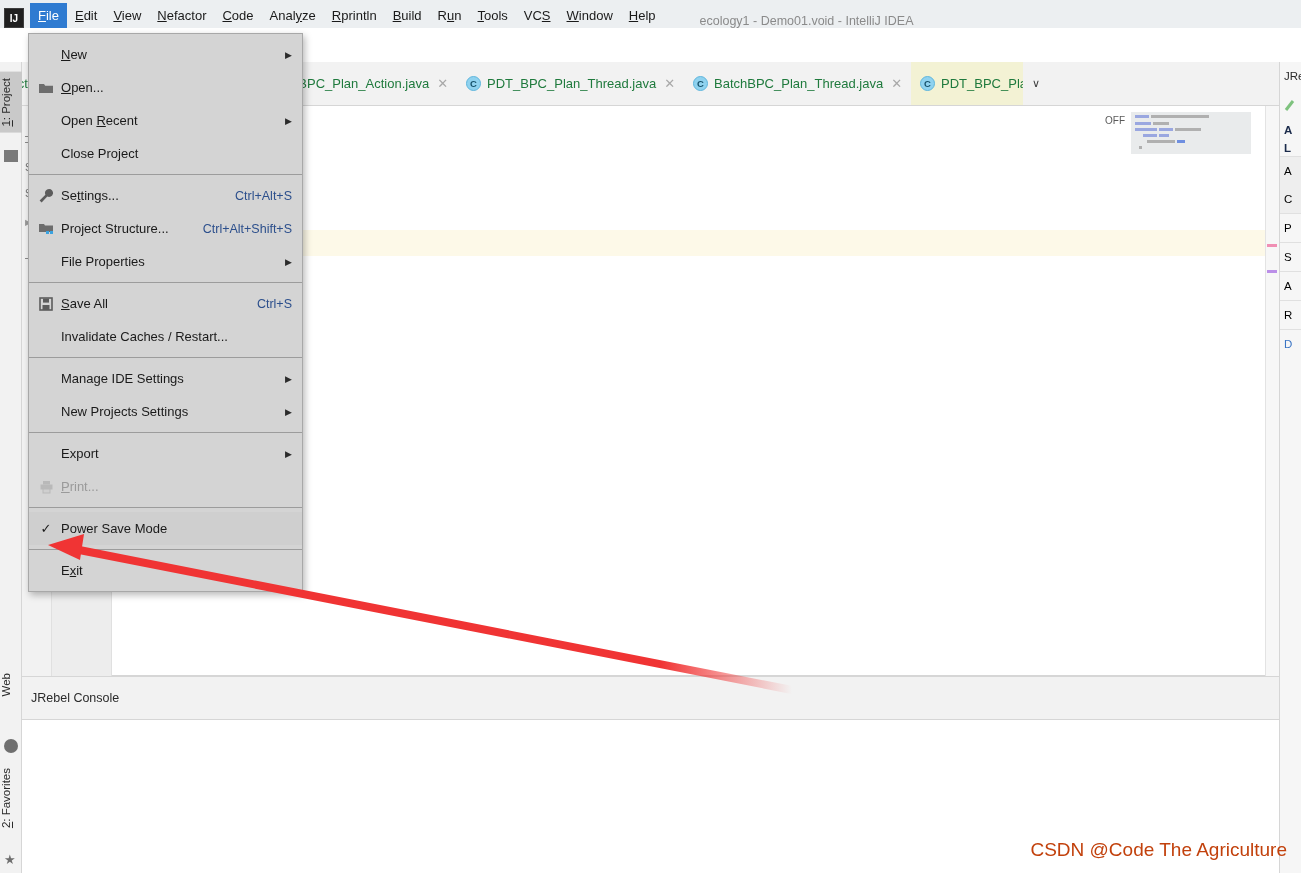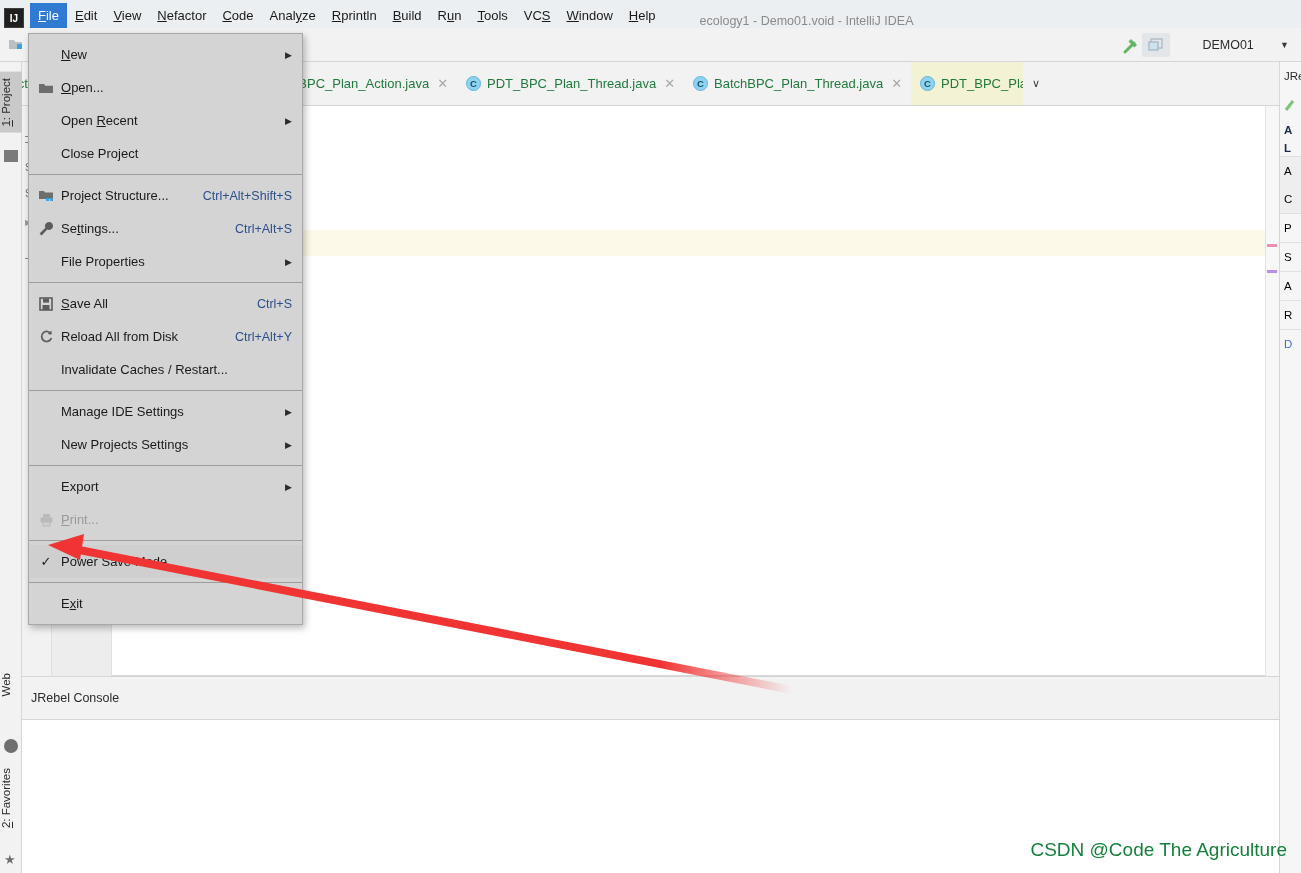--- a/index.html
+++ b/index.html
@@ -161,21 +161,21 @@
     background: #ffffff;
   }
   .jrebel-bar {
     position: absolute; left: 22px; top: 676px; width: 1257px; height: 44px;
     background: #f2f2f2; border-top: 1px solid #d6d6d6; border-bottom: 1px solid #d6d6d6;
     display: flex; align-items: center; padding-left: 9px;
     font-size: 12.5px; color: #2b2b2b;
   }
   .watermark {
     position: absolute; right: 14px; bottom: 12px;
-    font-size: 19px; color: #15803d; white-space: nowrap;
+    font-size: 19px; color: #c2410c; white-space: nowrap;
   }
   .left-col-a {
     position: absolute; left: 22px; top: 590px; width: 30px; height: 86px;
     background: #f2f2f2; border-right: 1px solid #e0e0e0;
   }
   .left-col-b {
     position: absolute; left: 52px; top: 590px; width: 60px; height: 86px;
     background: #ededed; border-right: 1px solid #e0e0e0;
   }
 
@@ -230,44 +230,20 @@
     <div class="menu-item"><u>R</u><span>println</span></div>
     <div class="menu-item"><u>B</u><span>uild</span></div>
     <div class="menu-item"><span>R</span><u>u</u><span>n</span></div>
     <div class="menu-item"><u>T</u><span>ools</span></div>
     <div class="menu-item"><span>VC</span><u>S</u></div>
     <div class="menu-item"><u>W</u><span>indow</span></div>
     <div class="menu-item"><u>H</u><span>elp</span></div>
     <div class="window-title">ecology1 - Demo01.void - IntelliJ IDEA</div>
   </div>
 
-  <div class="toolbar">
-    <div class="tb-left-icon">
-      <svg width="20" height="20" viewBox="0 0 20 20">
-        <path d="M3 5h5l1.4 2H16v7H3z" fill="#b9bfc4"></path>
-        <rect x="11" y="9" width="5" height="5" fill="#3ba3e0"></rect>
-      </svg>
-    </div>
-    <div class="hammer">
-      <svg width="20" height="20" viewBox="0 0 20 20">
-        <path d="M4 16 L13 7" stroke="#62b862" stroke-width="3" stroke-linecap="round"></path>
-        <path d="M10 3 L16 9 L13.5 11.5 L7.5 5.5 Z" fill="#62b862"></path>
-      </svg>
-    </div>
-    <div class="run-config">
-      <div class="rc-win-btn">
-        <svg width="16" height="14" viewBox="0 0 16 14">
-          <rect x="3" y="1" width="11" height="9" fill="none" stroke="#b3bcc4" stroke-width="1.4"></rect>
-          <rect x="1" y="4" width="9" height="8" fill="#cfe3ef" stroke="#9fb4c2" stroke-width="1.2"></rect>
-        </svg>
-      </div>
-      <div class="rc-name">DEMO01</div>
-      <div class="rc-chevron">▼</div>
-    </div>
-  </div>
 
   <div class="leftstripe">
     <div class="vtab sel" style="top:10px;"><u>1</u>: Project</div>
     <div style="position:absolute;left:4px;top:88px;width:14px;height:12px;background:#7a7a7a;"></div>
 
     <div class="vtab" style="top:605px;">Web</div>
     <div style="position:absolute;left:4px;top:677px;width:14px;height:14px;border-radius:50%;background:#6f6f6f;"></div>
 
     <div class="vtab" style="top:700px;"><u>2</u>: Favorites</div>
     <div style="position:absolute;left:4px;top:790px;font-size:13px;color:#6f6f6f;">★</div>
@@ -329,20 +305,35 @@
 
     <div class="code">
       <div class="cl"><span>rkflow.webservices.test;</span></div>
       <div class="cl"></div>
       <div class="cl"><span>01 {</span></div>
       <div class="cl"><span>: </span><span class="kw">void</span><span> </span><span class="meth">main</span><span>(String[] args) {</span></div>
       <div class="cl hl"><span>=</span><span class="num">99</span><span>;</span></div>
       <div class="cl"><span>t.println(</span><span class="sel-ch">a</span><span>/</span><span class="num">60</span><span>);</span></div>
     </div>
 
+    <div class="minimap">
+      <div class="mm-off">OFF</div>
+      <div class="mm-line" style="left:4px;top:3px;width:14px;background:#9aa7e0;"></div>
+      <div class="mm-line" style="left:20px;top:3px;width:58px;background:#b0b0b0;"></div>
+      <div class="mm-line" style="left:4px;top:10px;width:16px;background:#9aa7e0;"></div>
+      <div class="mm-line" style="left:22px;top:10px;width:16px;background:#b0b0b0;"></div>
+      <div class="mm-line" style="left:4px;top:16px;width:22px;background:#9aa7e0;"></div>
+      <div class="mm-line" style="left:28px;top:16px;width:14px;background:#9aa7e0;"></div>
+      <div class="mm-line" style="left:44px;top:16px;width:26px;background:#b0b0b0;"></div>
+      <div class="mm-line" style="left:12px;top:22px;width:14px;background:#9aa7e0;"></div>
+      <div class="mm-line" style="left:28px;top:22px;width:10px;background:#9aa7e0;"></div>
+      <div class="mm-line" style="left:16px;top:28px;width:28px;background:#b0b0b0;"></div>
+      <div class="mm-line" style="left:46px;top:28px;width:8px;background:#6f8fe0;"></div>
+      <div class="mm-line" style="left:8px;top:34px;width:3px;background:#b0b0b0;"></div>
+    </div>
 
     <div class="errbar">
       <div class="err-mark" style="top:138px;background:#f08fb4;"></div>
       <div class="err-mark" style="top:164px;background:#bb8fe8;"></div>
     </div>
   </div>
 
   <div class="left-col-a"></div>
   <div class="left-col-b"></div>
 
@@ -395,38 +386,38 @@
 
     <div class="mrow">
       <span class="mico"></span>
       <span class="mlabel">Close Project</span>
     </div>
 
     <div class="msep"></div>
 
     <div class="mrow">
       <span class="mico">
+        <svg width="16" height="16" viewBox="0 0 16 16">
+          <path d="M11 1a4 4 0 0 0-3.6 5.7L1.6 12.4l2 2 5.7-5.8A4 4 0 1 0 11 1z" fill="#5c5c5c"></path>
+        </svg>
+      </span>
+      <span class="mlabel">Se<u>t</u>tings...</span>
+      <span class="mshort">Ctrl+Alt+S</span>
+    </div>
+
+    <div class="mrow">
+      <span class="mico">
         <svg width="16" height="14" viewBox="0 0 16 14">
           <path d="M1 2h5l1 1.6h8V10H1z" fill="#6d6d6d"></path>
           <rect x="8" y="9" width="3" height="3" fill="#3ba3e0"></rect>
           <rect x="12" y="9" width="3" height="3" fill="#3ba3e0"></rect>
         </svg>
       </span>
       <span class="mlabel">Project Structure...</span>
       <span class="mshort">Ctrl+Alt+Shift+S</span>
-    </div>
-
-    <div class="mrow">
-      <span class="mico">
-        <svg width="16" height="16" viewBox="0 0 16 16">
-          <path d="M11 1a4 4 0 0 0-3.6 5.7L1.6 12.4l2 2 5.7-5.8A4 4 0 1 0 11 1z" fill="#5c5c5c"></path>
-        </svg>
-      </span>
-      <span class="mlabel">Se<u>t</u>tings...</span>
-      <span class="mshort">Ctrl+Alt+S</span>
     </div>
 
     <div class="mrow">
       <span class="mico"></span>
       <span class="mlabel">File Properties</span>
       <span class="marrow">▶</span>
     </div>
 
     <div class="msep"></div>
 
@@ -435,30 +426,20 @@
         <svg width="14" height="14" viewBox="0 0 14 14">
           <rect x="1" y="1" width="12" height="12" fill="none" stroke="#5c5c5c" stroke-width="1.6"></rect>
           <rect x="4" y="1.6" width="6" height="4" fill="#5c5c5c"></rect>
           <rect x="3.5" y="8" width="7" height="5" fill="#5c5c5c"></rect>
         </svg>
       </span>
       <span class="mlabel"><u>S</u>ave All</span>
       <span class="mshort">Ctrl+S</span>
     </div>
 
-    <div class="mrow">
-      <span class="mico">
-        <svg width="15" height="15" viewBox="0 0 15 15">
-          <path d="M12 5A5 5 0 1 0 12.4 9" fill="none" stroke="#5c5c5c" stroke-width="1.7"></path>
-          <path d="M12.6 1.4 L12.4 5.6 L8.6 5" fill="#5c5c5c"></path>
-        </svg>
-      </span>
-      <span class="mlabel">Reload All from Disk</span>
-      <span class="mshort">Ctrl+Alt+Y</span>
-    </div>
 
     <div class="mrow">
       <span class="mico"></span>
       <span class="mlabel">Invalidate Caches / Restart...</span>
     </div>
 
     <div class="msep"></div>
 
     <div class="mrow">
       <span class="mico"></span>

